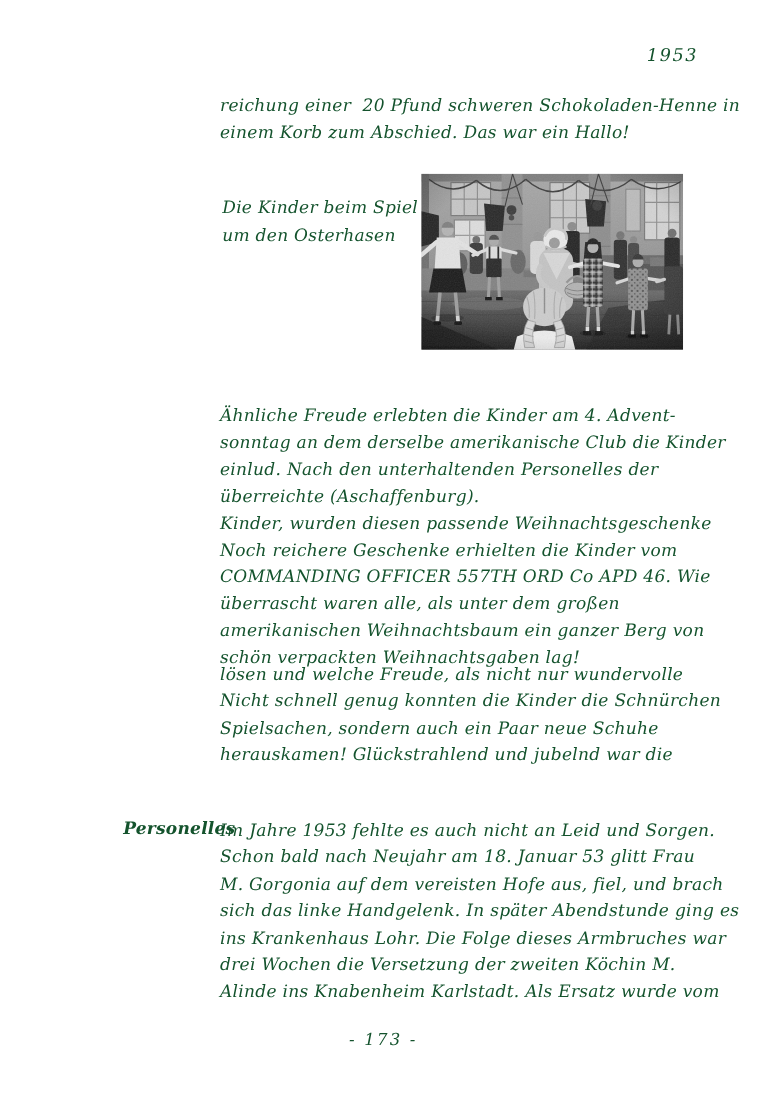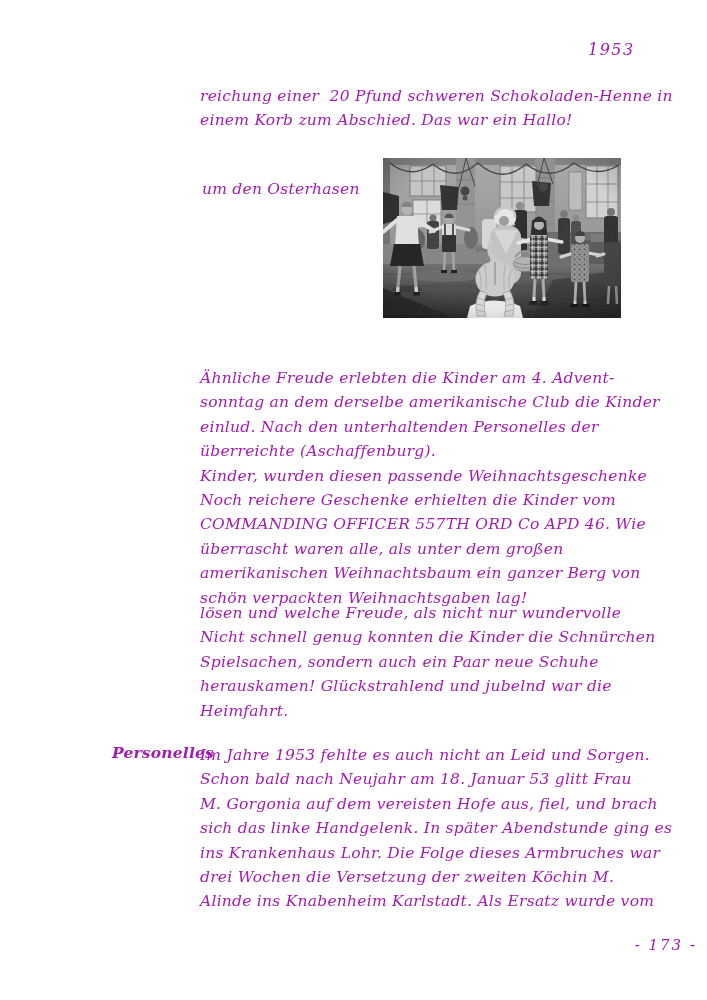--- a/index.html
+++ b/index.html
@@ -1,45 +1,46 @@
 <!DOCTYPE html>
 <html><head>
 <meta charset="utf-8">
 <style>
   html,body{margin:0;padding:0;background:#ffffff;}
   .page{
     position:relative;width:707px;height:1000px;background:#ffffff;overflow:hidden;
-    font-family:"DejaVu Serif", serif;font-style:italic;color:#a21caf;
+    font-family:"DejaVu Serif", serif;font-style:italic;color:#14532d;
   }
   .line{white-space:pre;}
   .para{position:absolute;font-size:15.5px;line-height:24.4px;letter-spacing:0.25px;}
   .year{position:absolute;left:588px;top:40px;font-size:16px;letter-spacing:1.5px;}
   .caption{position:absolute;left:202px;top:177px;font-size:15.5px;line-height:25px;letter-spacing:0.25px;}
   .photo{position:absolute;left:383px;top:158px;width:238px;height:160px;}
   .photo svg{display:block;}
   .p1{left:200px;top:84px;}
   .p2{left:200px;top:342px;margin-top:24px;}
   .p3{left:200px;top:601px;}
   .p4{left:200px;top:743px;}
   .margin-label{position:absolute;left:112px;top:743px;font-size:15.5px;font-weight:bold;letter-spacing:0.2px;}
-  .footer{position:absolute;left:0;top:936px;width:697px;text-align:right;font-size:15px;letter-spacing:2px;}
+  .footer{position:absolute;left:0;top:936px;width:697px;text-align:center;font-size:15px;letter-spacing:2px;}
 </style>
 </head>
 <body>
 
 <div class="page">
 
   <div class="year">1953</div>
 
   <div class="para p1">
       <div class="line">reichung einer  20 Pfund schweren Schokoladen-Henne in</div>
       <div class="line">einem Korb zum Abschied. Das war ein Hallo!</div>
     </div>
 
   <div class="caption">
+      <div class="line">Die Kinder beim Spiel</div>
       <div class="line">um den Osterhasen</div>
     </div>
 
   <div class="photo">
     <svg width="238" height="160" viewBox="0 0 238 160" preserveAspectRatio="none" xmlns="http://www.w3.org/2000/svg">
       <defs>
         <linearGradient id="wallG" x1="0" y1="0" x2="0" y2="1">
           <stop offset="0" stop-color="#a8a8a8"></stop>
             <stop offset="0.6" stop-color="#999999"></stop>
             <stop offset="1" stop-color="#8a8a8a"></stop>
@@ -237,21 +238,20 @@
       <div class="line">überrascht waren alle, als unter dem großen</div>
       <div class="line">amerikanischen Weihnachtsbaum ein ganzer Berg von</div>
       <div class="line">schön verpackten Weihnachtsgaben lag!</div>
     </div>
 
   <div class="para p3">
       <div class="line">lösen und welche Freude, als nicht nur wundervolle</div>
       <div class="line">Nicht schnell genug konnten die Kinder die Schnürchen</div>
       <div class="line">Spielsachen, sondern auch ein Paar neue Schuhe</div>
       <div class="line">herauskamen! Glückstrahlend und jubelnd war die</div>
-      <div class="line">Heimfahrt.</div>
     </div>
 
   <div class="margin-label">Personelles</div>
 
   <div class="para p4">
       <div class="line">Im Jahre 1953 fehlte es auch nicht an Leid und Sorgen.</div>
       <div class="line">Schon bald nach Neujahr am 18. Januar 53 glitt Frau</div>
       <div class="line">M. Gorgonia auf dem vereisten Hofe aus, fiel, und brach</div>
       <div class="line">sich das linke Handgelenk. In später Abendstunde ging es</div>
       <div class="line">ins Krankenhaus Lohr. Die Folge dieses Armbruches war</div>

